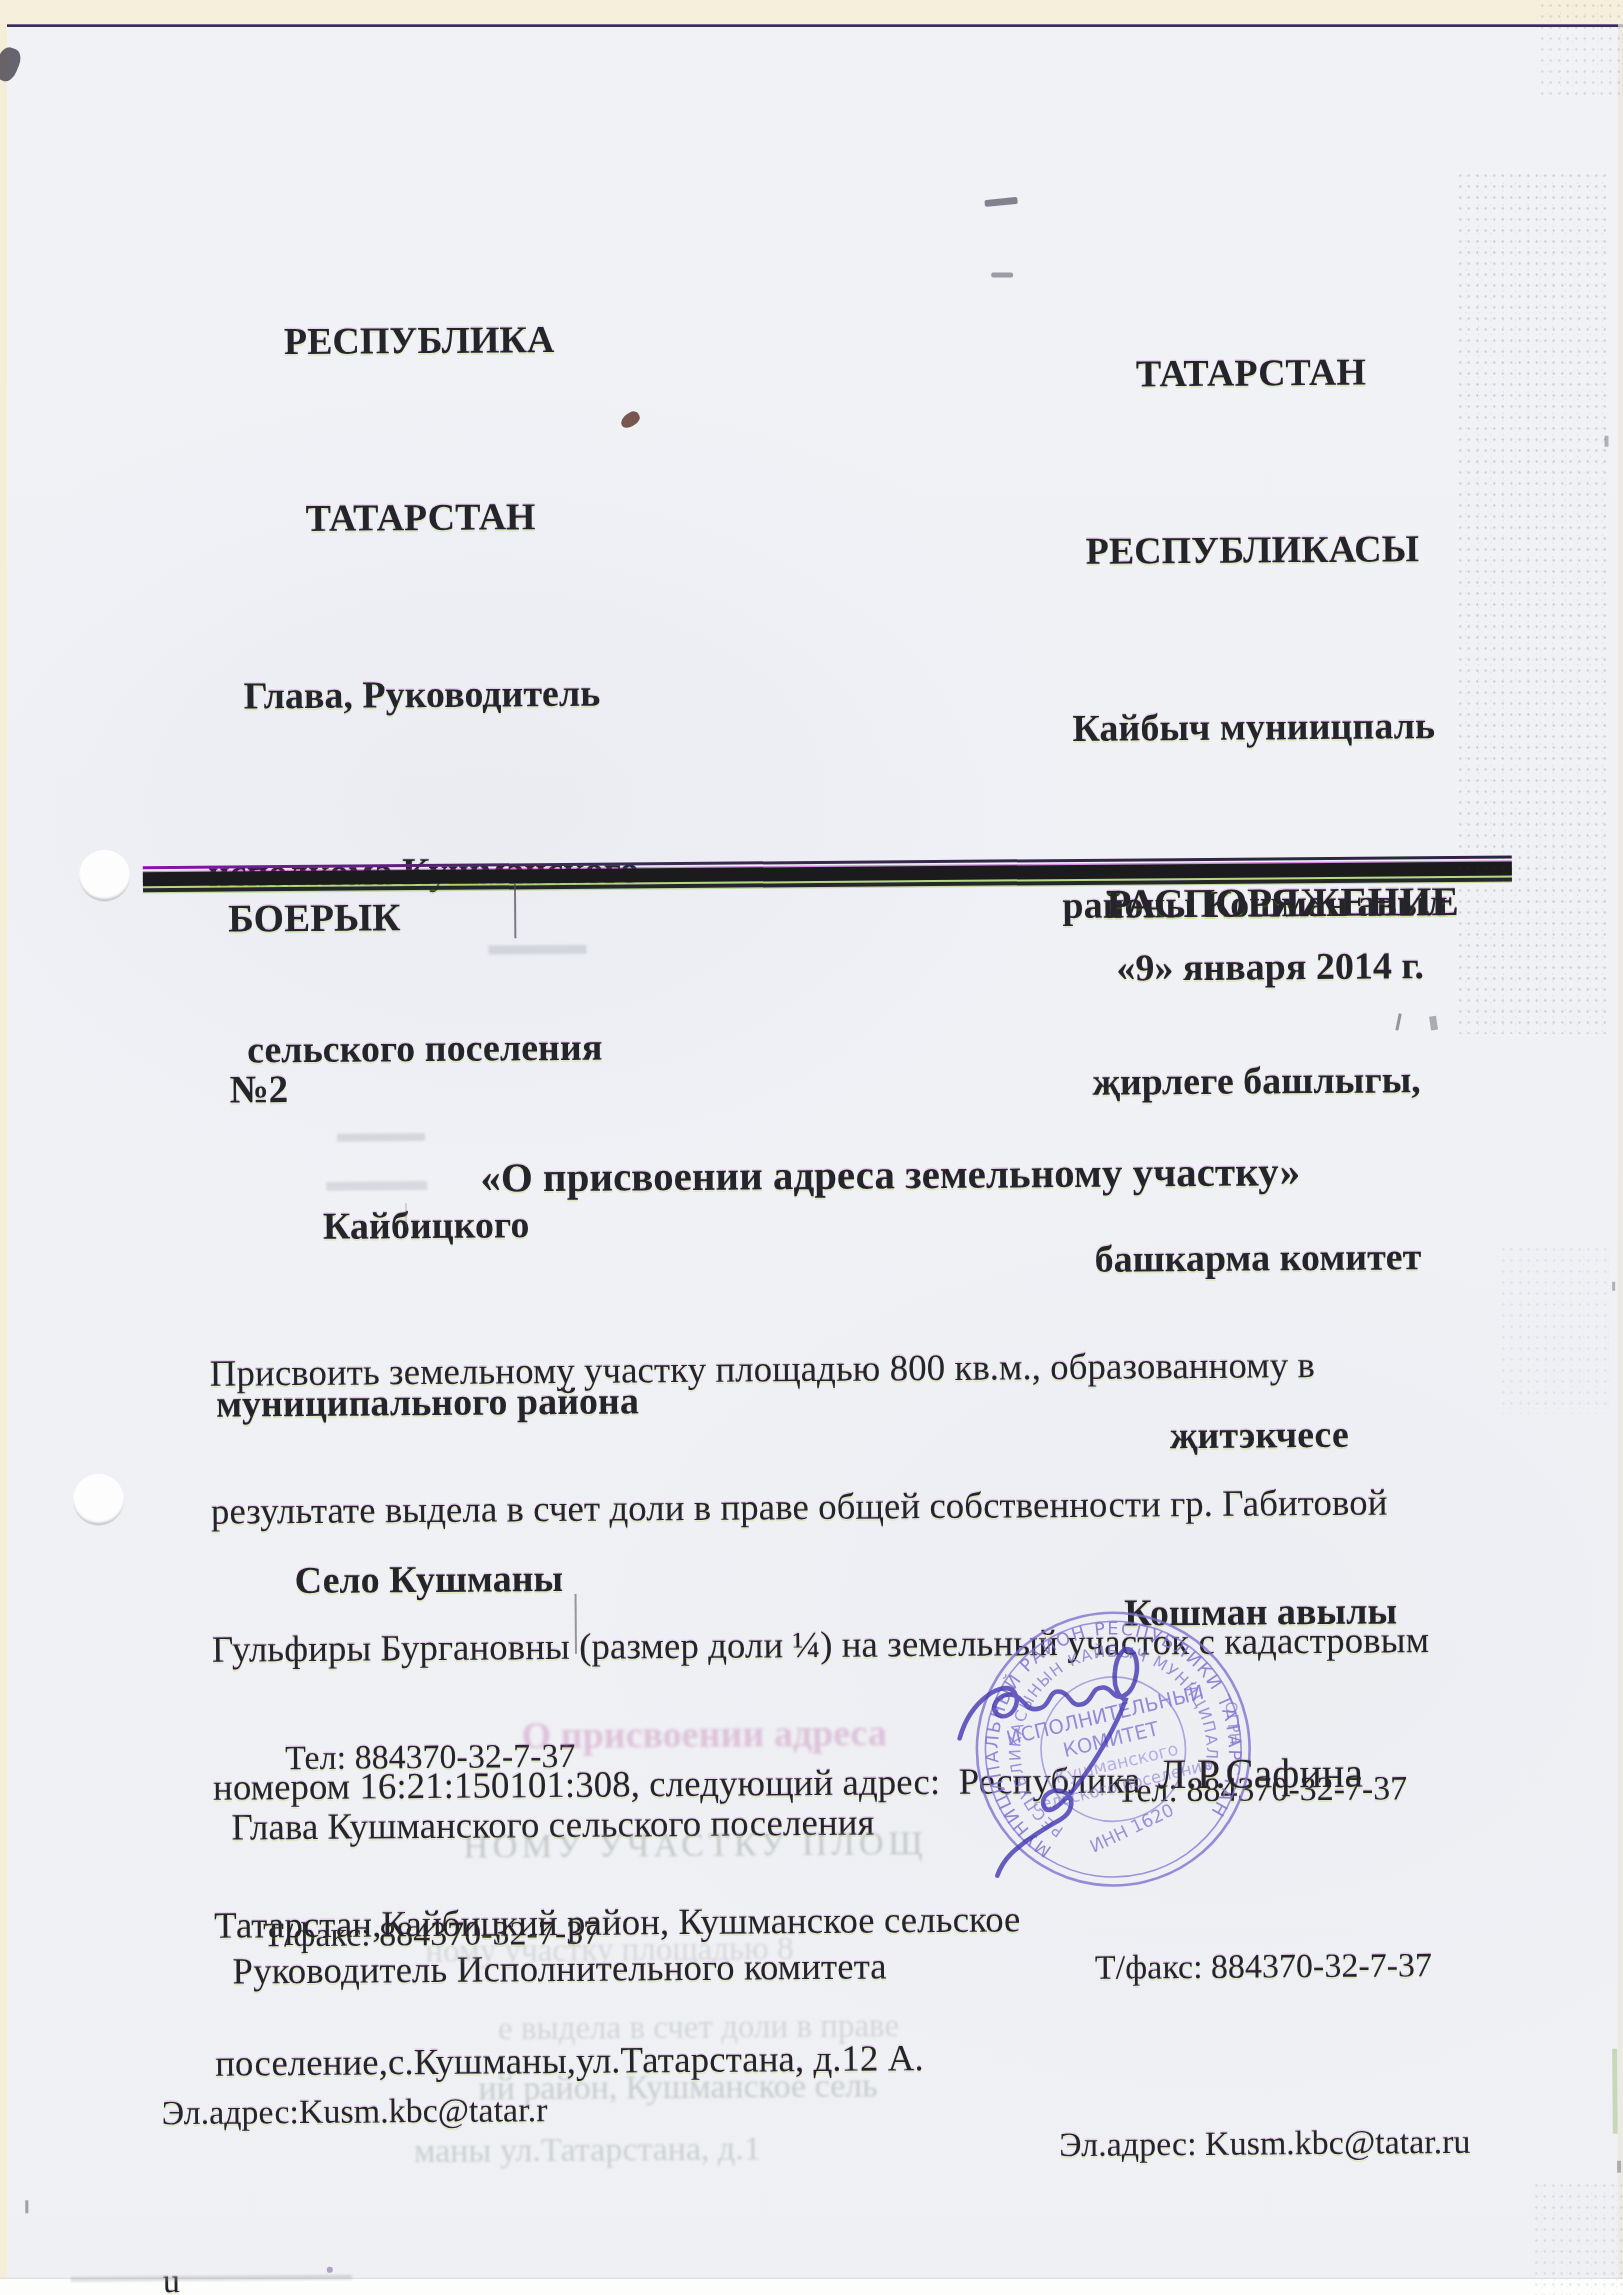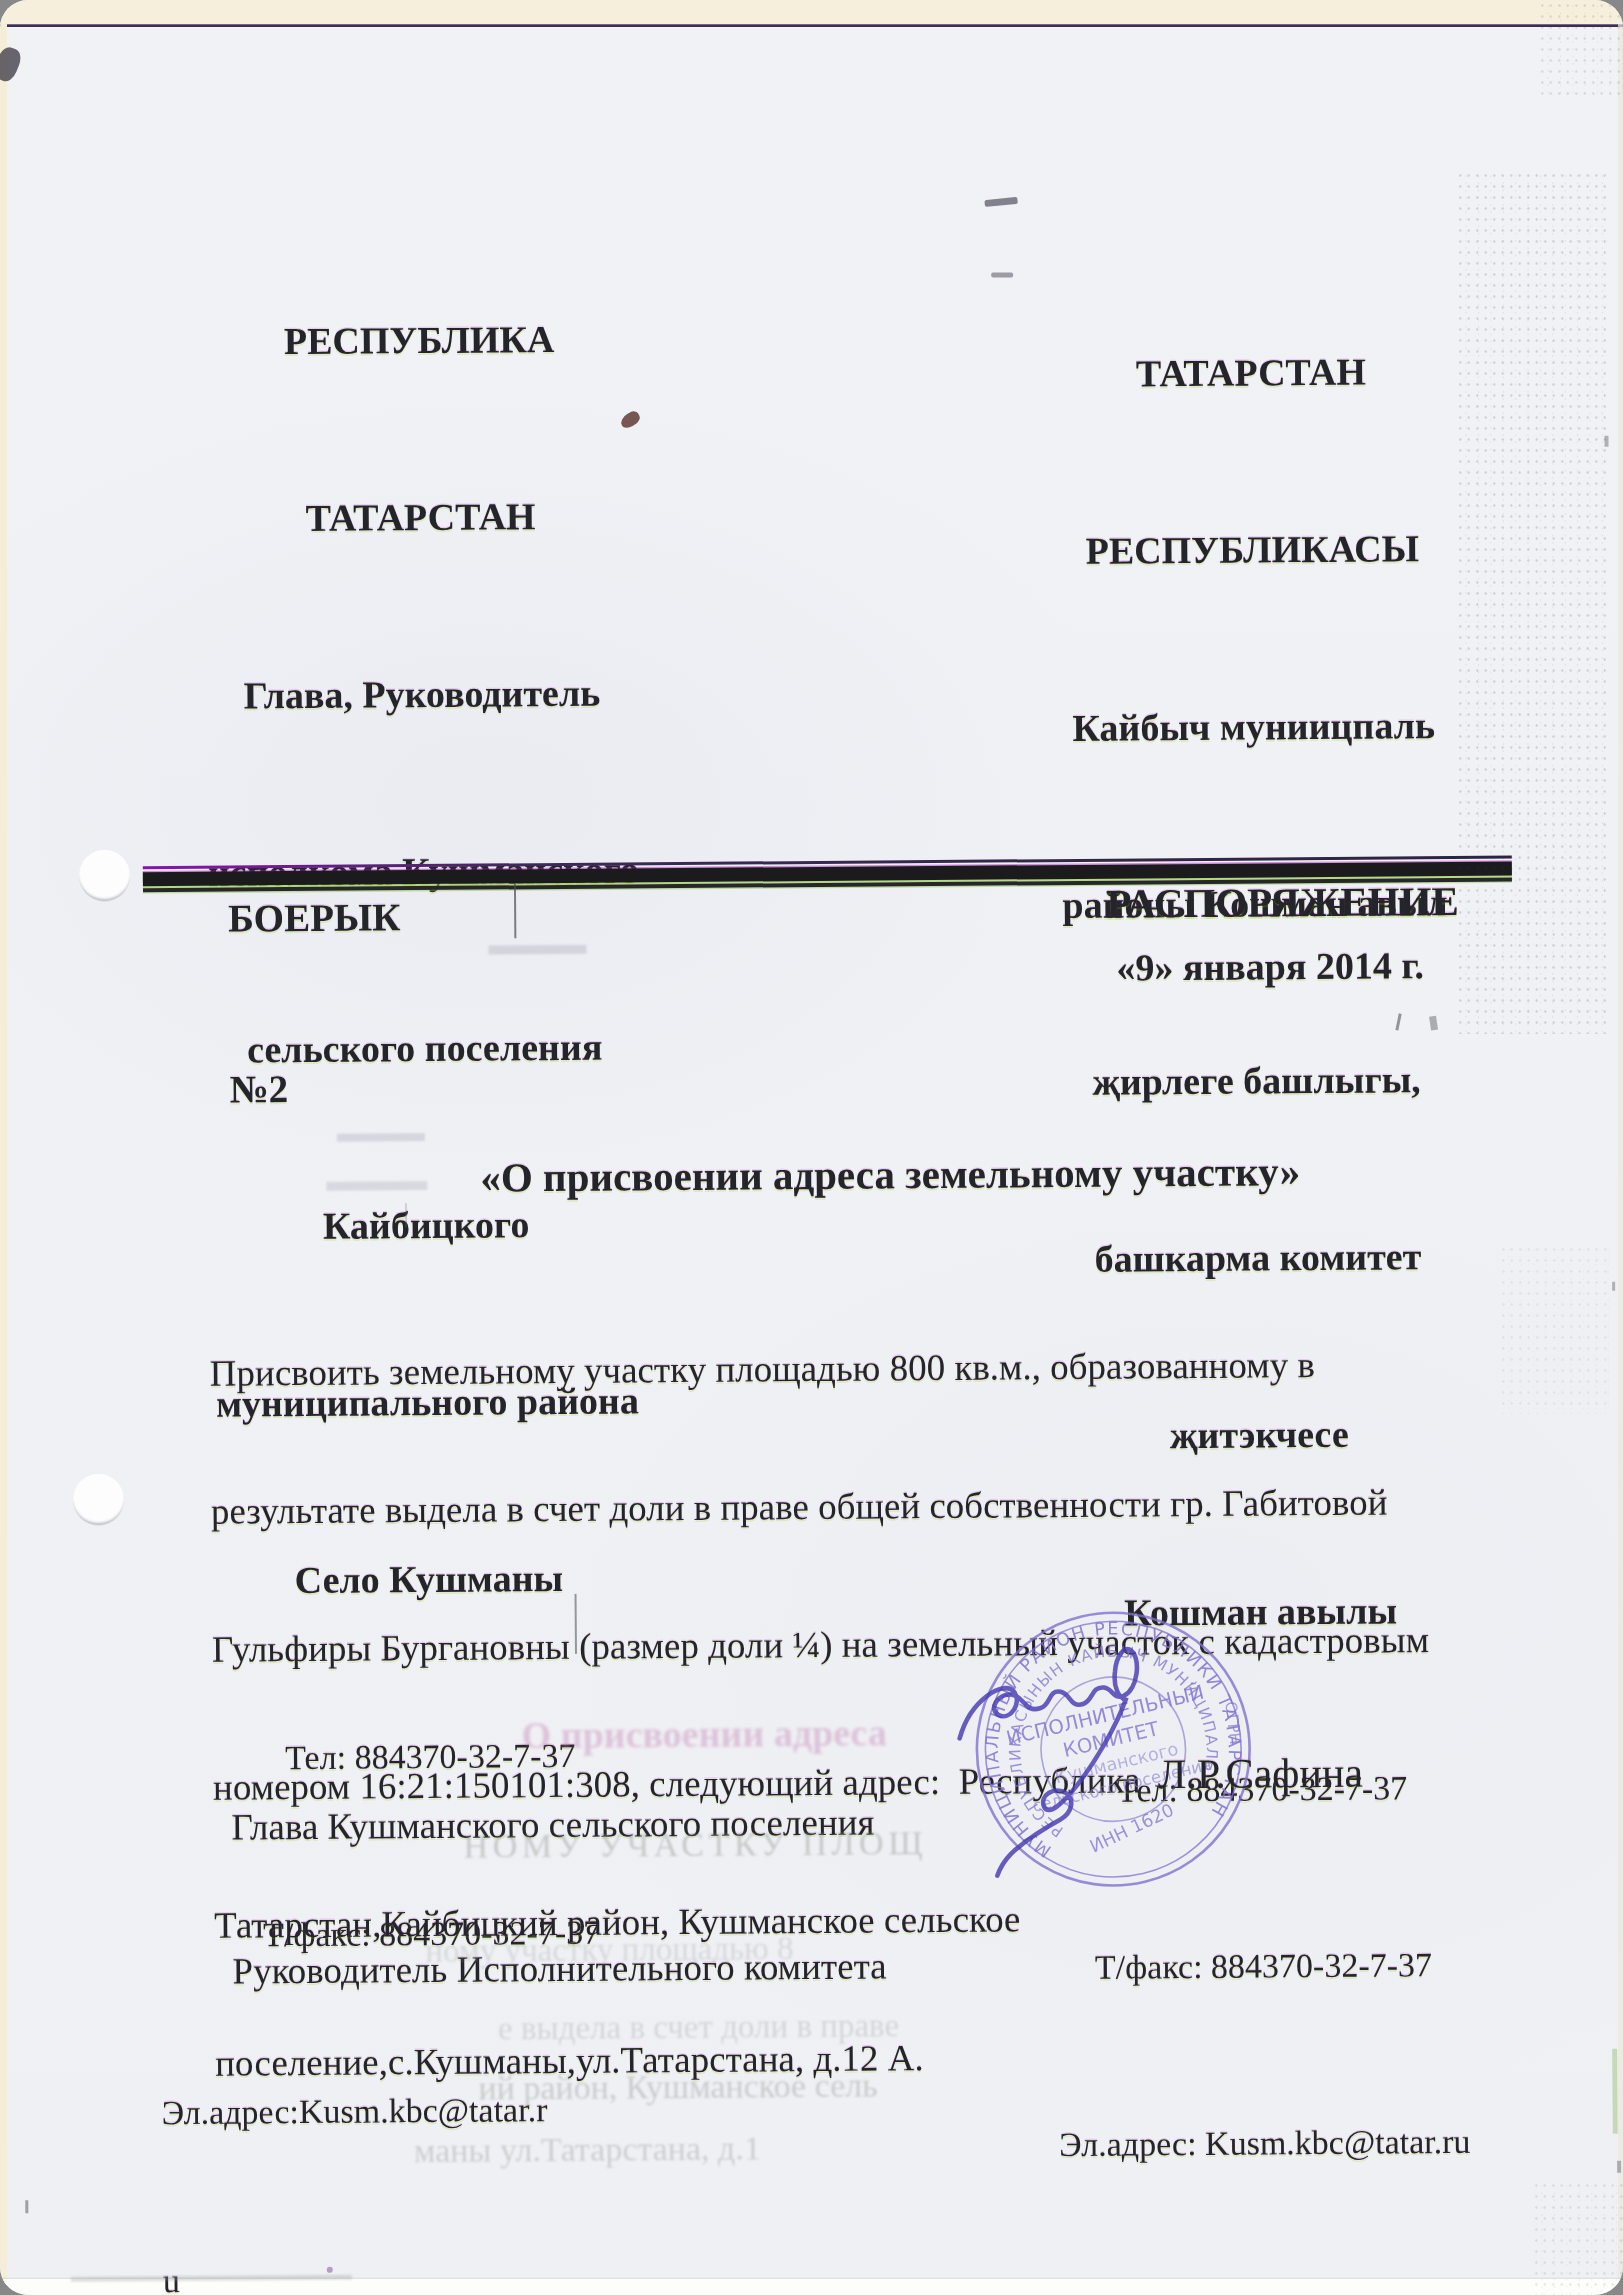--- a/index.html
+++ b/index.html
@@ -2,21 +2,21 @@
 <html style="font-size:10.5px"><head>
 <meta charset="utf-8">
 <style>
   html,body{margin:0;padding:0;background:#888;}
   .page{position:relative;width:1623px;height:2295px;overflow:hidden;
         background:#f1f2f6;
         background-image:
           radial-gradient(916px 589px at 30% 35%, rgba(228,231,238,.55), rgba(228,231,238,0) 70%),
           radial-gradient(1047px 720px at 75% 70%, rgba(233,235,240,.5), rgba(233,235,240,0) 70%),
           linear-gradient(#f1f2f6,#eff0f4);
-        font-family:"Liberation Serif","DejaVu Serif",serif;color:#24242b;border-radius:28px;}
+        font-family:"Liberation Serif","DejaVu Serif",serif;color:#24242b;}
   .abs{position:absolute;}
   .doc{position:absolute;left:0;top:0;width:1623px;height:2295px;
        transform:rotate(-0.45deg);transform-origin:812px 1145px;}
   
   .pr{position:absolute;white-space:pre;
       text-shadow:0 -1.3px 0 rgba(185,0,200,.16), 0 2px 0 rgba(150,205,0,.20);}
   .b{font-weight:bold;}
   .hcol{text-align:center;line-height:59px;font-size:38px;}
   .hcol div{white-space:pre;}
   .contact{font-weight:normal;font-size:34px;}

